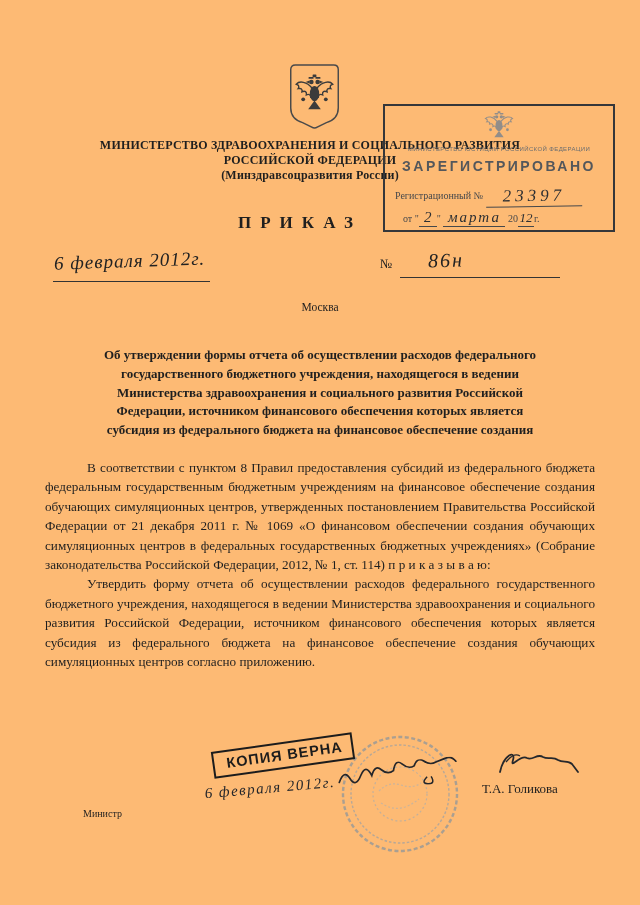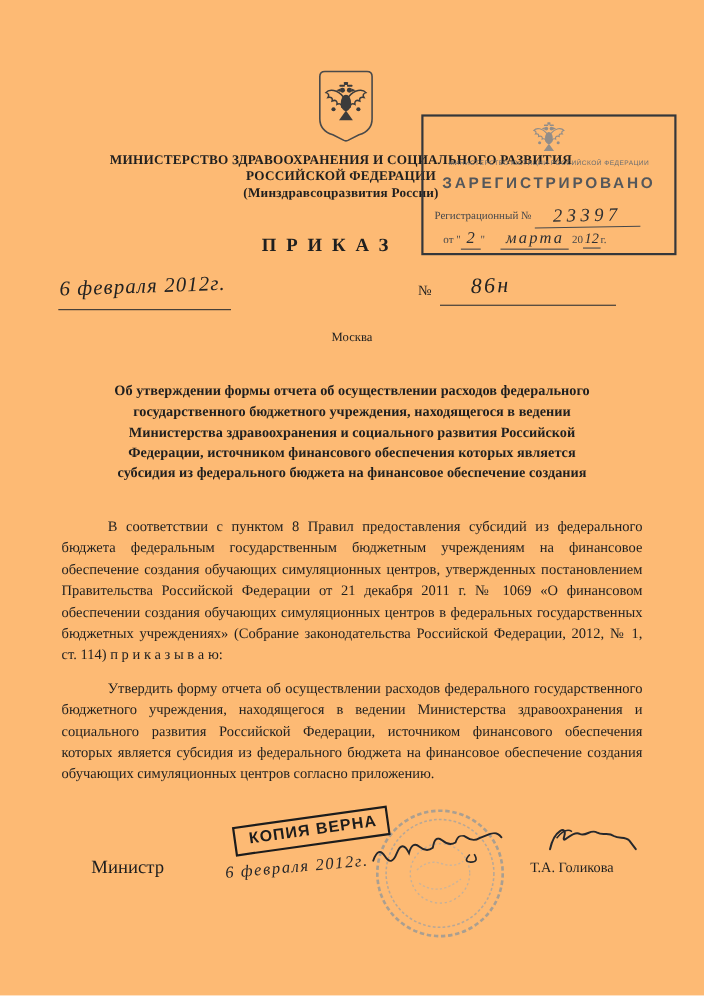--- a/index.html
+++ b/index.html
@@ -29,21 +29,21 @@
             letter-spacing:2.5px;color:#54575b;}
   .reg-numline{position:absolute;left:10px;top:80px;white-space:nowrap;font-size:10px;color:#46484b;}
   .reg-numval{display:inline-block;font-style:italic;font-size:17px;letter-spacing:4px;
             color:#2d2f32;border-bottom:1.5px solid #46484b;min-width:96px;text-align:center;
             transform:rotate(-1deg);vertical-align:-2px;}
   .reg-dateline{position:absolute;left:18px;top:103px;white-space:nowrap;font-size:10px;color:#46484b;}
   .hand{font-style:italic;color:#2d2f32;}
   .reg-day{display:inline-block;font-size:15px;border-bottom:1.5px solid #46484b;
            min-width:18px;text-align:center;}
   .reg-month{display:inline-block;font-size:15px;letter-spacing:2px;border-bottom:1.5px solid #46484b;
-           min-width:62px;text-align:center;margin-left:12px;}
+           min-width:62px;text-align:center;}
   .reg-year{display:inline-block;font-size:13px;border-bottom:1.5px solid #46484b;min-width:16px;text-align:center;}
 
   
   .order-date{position:absolute;left:54px;top:250px;width:156px;font-size:19px;
               font-style:italic;letter-spacing:1px;white-space:nowrap;
               transform:rotate(-2deg);color:#222;}
   .order-date-line{position:absolute;left:53px;top:281px;width:157px;border-top:1.3px solid #333;}
   .num-sign{position:absolute;left:380px;top:256px;font-size:13px;}
   .order-num{position:absolute;left:428px;top:249px;font-size:20px;font-style:italic;
              letter-spacing:2px;transform:rotate(-2deg);color:#222;}
@@ -52,24 +52,24 @@
   .city{position:absolute;left:40px;top:301px;width:560px;text-align:center;font-size:11.5px;}
 
   
   .title{position:absolute;left:50px;top:346px;width:540px;text-align:center;
          font-weight:bold;font-size:13px;line-height:18.8px;}
   .title div{white-space:nowrap;}
 
   
   .body-text{position:absolute;left:45px;top:458px;width:550px;font-size:13.2px;
              line-height:19.4px;text-align:justify;}
-  .body-text p{margin:11px;text-indent:42px;}
+  .body-text p{margin:0;text-indent:42px;}
 
   
-  .minister{position:absolute;left:83px;top:779px;font-size:17px;}
+  .minister{position:absolute;left:83px;top:808px;font-size:10px;}
   .minister-name{position:absolute;left:482px;top:781px;font-size:13px;white-space:nowrap;}
   .copy-stamp{position:absolute;left:212px;top:742px;transform:rotate(-8deg);
               border:2.5px solid #1c1c1c;padding:3px 9px 4px 12px;
               font-family:"Liberation Sans",sans-serif;font-weight:bold;font-size:14.5px;
               letter-spacing:1px;color:#1c1c1c;background:transparent;white-space:nowrap;}
   .hand-note{position:absolute;left:204px;top:766px;transform:rotate(-5deg);
              font-style:italic;font-size:15px;letter-spacing:1.5px;color:#24262a;white-space:nowrap;}
   .hand-note svg{vertical-align:-6px;}
   .seal{position:absolute;left:339px;top:733px;width:122px;height:122px;}
   .sig{position:absolute;left:492px;top:748px;width:88px;height:32px;color:#26282c;}

